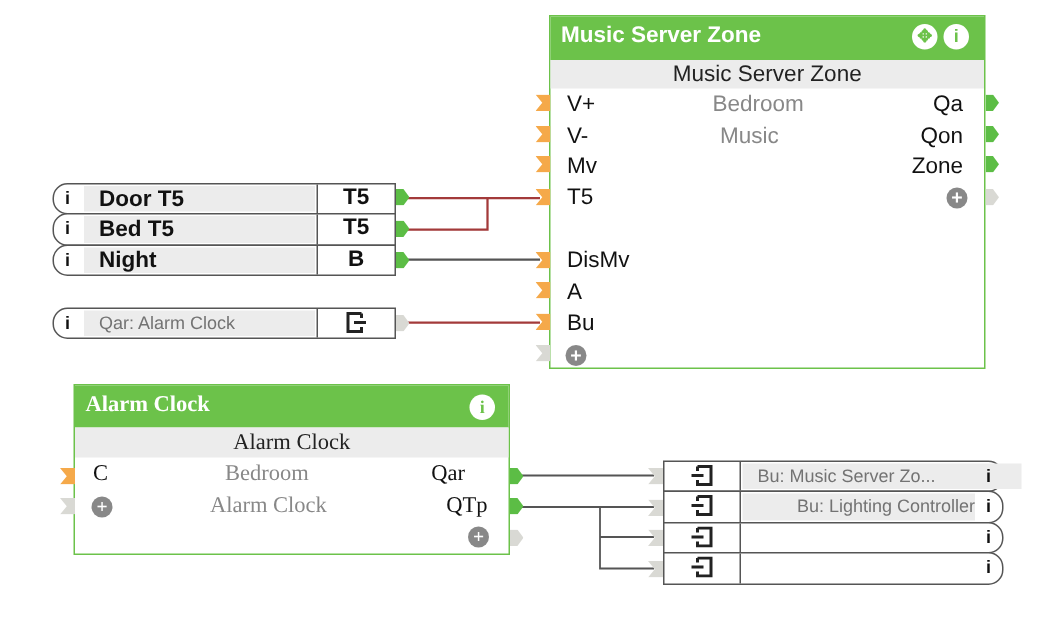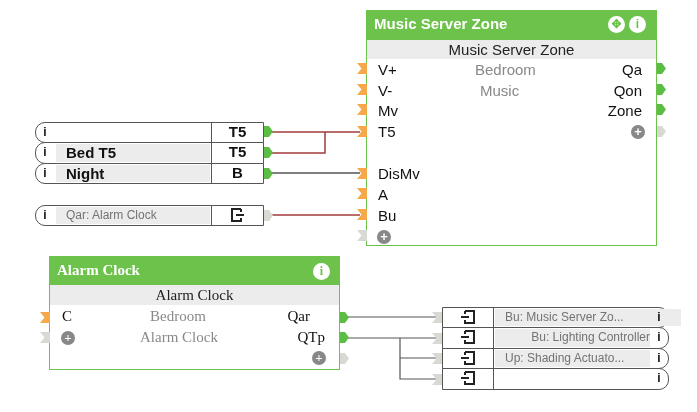--- a/index.html
+++ b/index.html
@@ -81,20 +81,21 @@
 <div class="in-conn" style="left:357px;top:188px;"></div>
 <div class="in-conn" style="left:357px;top:209px;"></div>
 <div class="in-conn grey" style="left:357px;top:230px;"></div>
 <div class="out-conn" style="left:657px;top:63px;"></div>
 <div class="out-conn" style="left:657px;top:84px;"></div>
 <div class="out-conn" style="left:657px;top:104px;"></div>
 <div class="out-conn grey" style="left:657px;top:126px;"></div>
 
 <div class="ref in-ref" style="left:35px;top:122px;width:229px;height:21px;">
   <div class="cap" style="left:0;">i</div>
+  <div class="name" style="left:20px;width:154px;">Door T5</div>
   <div class="val" style="left:175px;right:0;">T5</div>
 </div>
 <div class="ref in-ref" style="left:35px;top:142px;width:229px;height:22px;">
   <div class="cap" style="left:0;">i</div>
   <div class="name" style="left:20px;width:154px;">Bed T5</div>
   <div class="val" style="left:175px;right:0;">T5</div>
 </div>
 <div class="ref in-ref" style="left:35px;top:163px;width:229px;height:21px;">
   <div class="cap" style="left:0;">i</div>
   <div class="name" style="left:20px;width:154px;">Night</div>
@@ -160,21 +161,20 @@
   <div class="name small" style="left:52px;width:155px;text-align:right;">Bu: Lighting Controller</div>
   <div class="cap" style="right:0;">i</div>
 </div>
 <div class="ref out-ref" style="left:442px;top:348px;width:227px;height:21px;">
   <div class="val" style="left:0;width:50px;border-left:none;border-right:1.5px solid #555;">
     <svg width="16" height="14" viewBox="0 0 16 14" style="margin-top:2px;">
         <path d="M5 1 H14 V13 H5 V10 M5 1 V4" fill="none" stroke="#222" stroke-width="2"></path>
         <path d="M1 7 H9" stroke="#222" stroke-width="2"></path>
       </svg>
   </div>
-  <div class="name small" style="left:52px;width:155px;">Up: Shading Actuato...</div>
   <div class="cap" style="right:0;">i</div>
 </div>
 <div class="ref out-ref" style="left:442px;top:368px;width:227px;height:22px;">
   <div class="val" style="left:0;width:50px;border-left:none;border-right:1.5px solid #555;">
     <svg width="16" height="14" viewBox="0 0 16 14" style="margin-top:2px;">
         <path d="M5 1 H14 V13 H5 V10 M5 1 V4" fill="none" stroke="#222" stroke-width="2"></path>
         <path d="M1 7 H9" stroke="#222" stroke-width="2"></path>
       </svg>
   </div>
   <div class="name" style="left:52px;width:155px;margin-top:20px;">R: Night</div>

